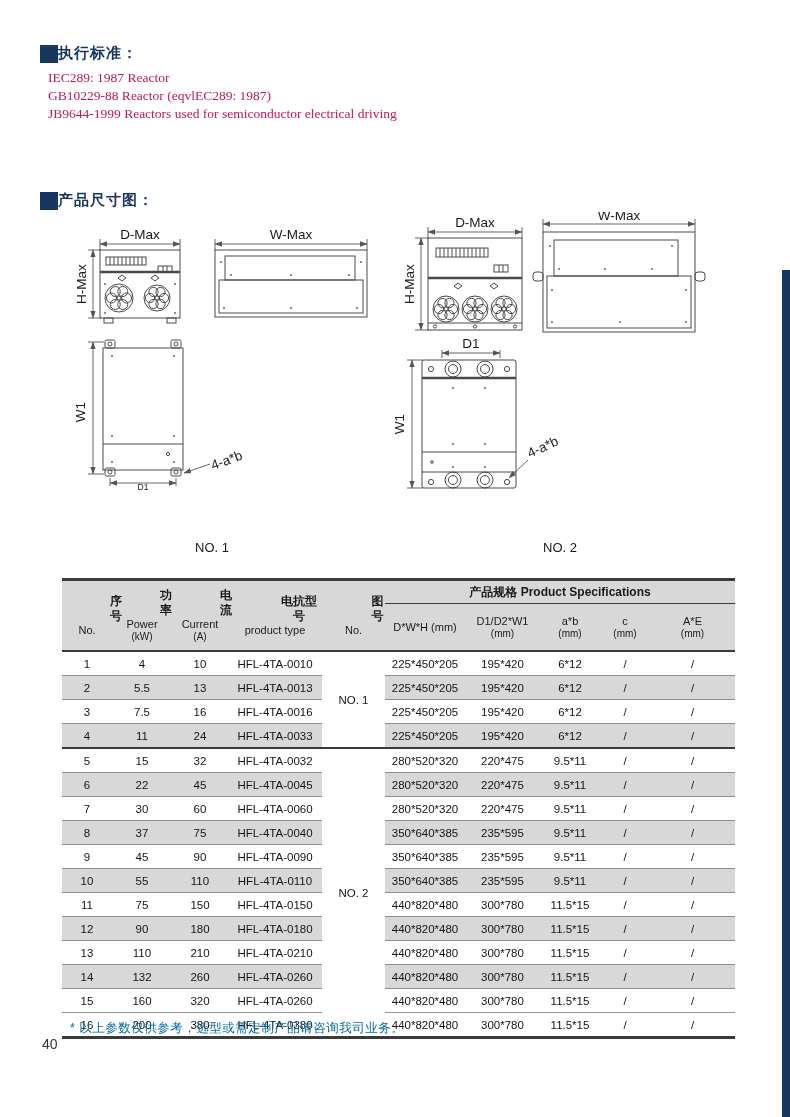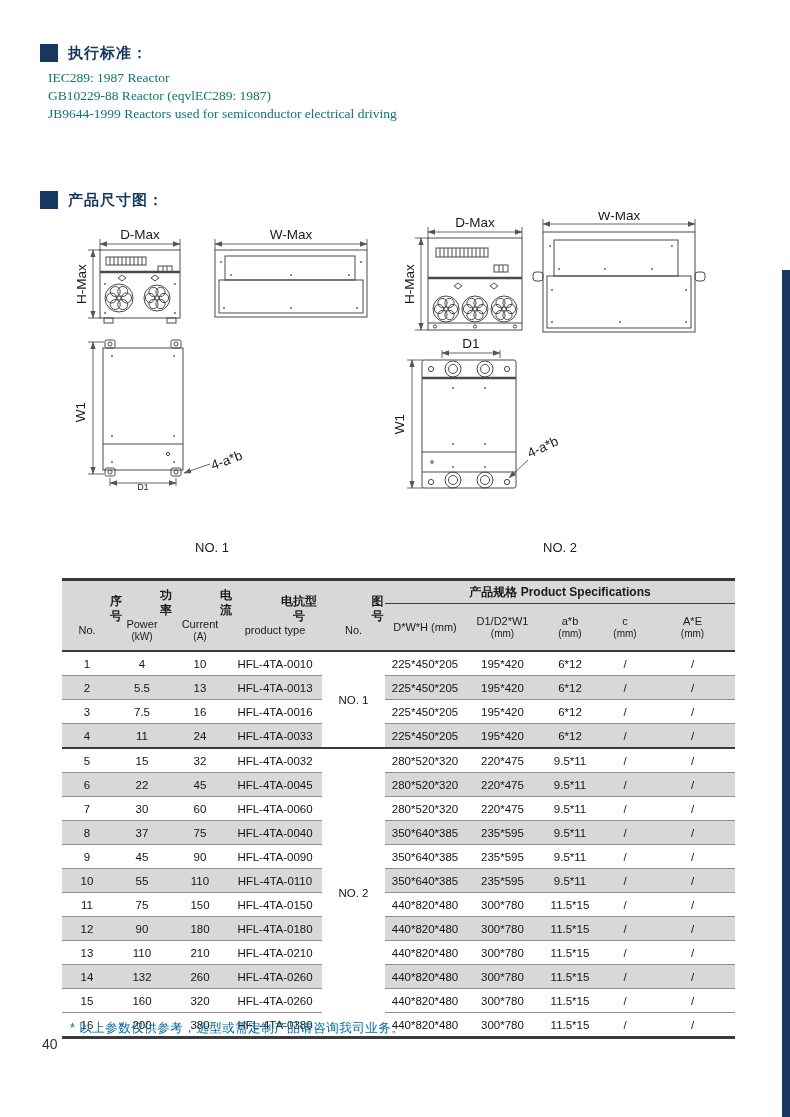--- a/index.html
+++ b/index.html
@@ -1,24 +1,24 @@
 <!DOCTYPE html>
 <html><head>
 <meta charset="utf-8">
 <style>
   :root{ --navy:#17375e; --shade:#d8d8d8; --line-heavy:#3a3a3a; --line-light:#909090; --draw:#4a4a4a; }
   html,body{margin:0;padding:0;}
   body{width:790px;height:1117px;position:relative;background:#ffffff;overflow:hidden;
        font-family:"Liberation Sans","DejaVu Sans",sans-serif;}
-  .heading-block{position:absolute;display:flex;align-items:flex-start;gap:10px;}
+  .heading-block{position:absolute;display:flex;align-items:flex-end;}
   .heading-square{width:18px;height:18px;background:var(--navy);flex:0 0 auto;}
   .heading-text{font-size:15px;font-weight:bold;color:var(--navy);letter-spacing:1px;}
   #standards-block{left:40px;top:44px;}
   #standards-list{position:absolute;left:48px;top:69px;font-family:"Liberation Serif","DejaVu Serif",serif;
-                  font-size:13.5px;color:#0f766e;line-height:18px;white-space:pre;}
+                  font-size:13.5px;color:#be185d;line-height:18px;white-space:pre;}
   #dimensions-block{left:40px;top:191px;}
   #diagram-svg{position:absolute;left:60px;top:212px;}
   #diagram-svg text{font-family:"Liberation Sans","DejaVu Sans",sans-serif;fill:#1a1a1a;}
   .dim-label{font-size:13.5px;}
   .dim-label-small{font-size:8.5px;}
   .fig-caption{font-size:13px;font-family:"Liberation Serif","DejaVu Serif",serif;fill:#222;}
   .drawline{stroke:var(--draw);fill:none;stroke-width:1;}
   .drawthick{stroke:var(--draw);fill:none;stroke-width:2.4;}
   .dimline{stroke:#565656;fill:none;stroke-width:0.9;}
   .dot{fill:#565656;stroke:none;}

